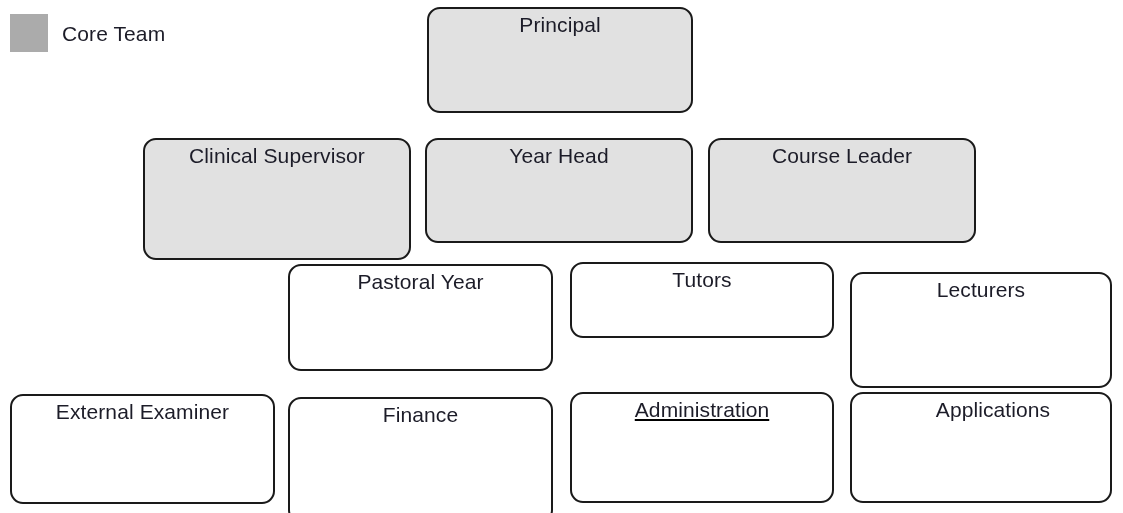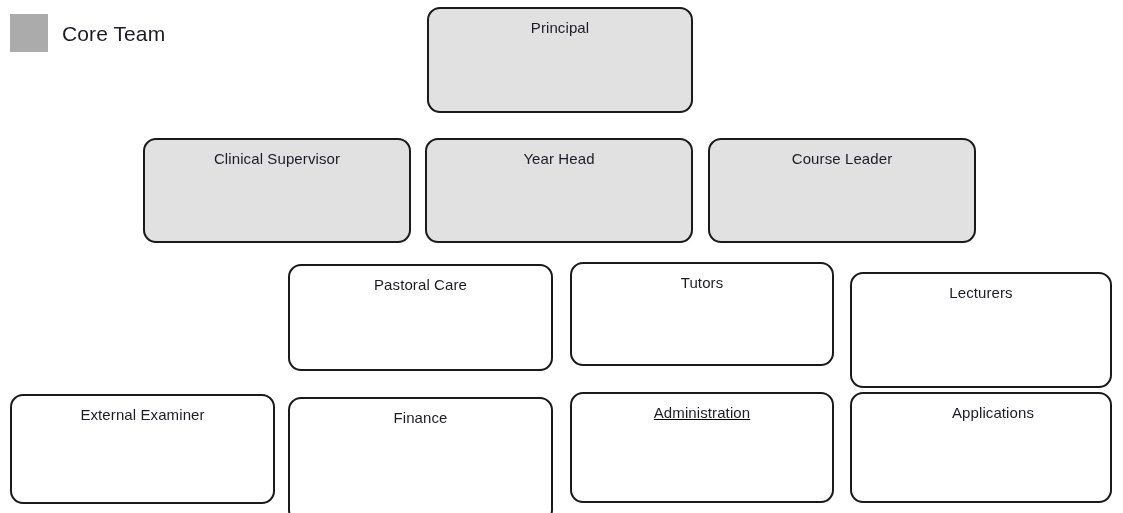--- a/index.html
+++ b/index.html
@@ -54,40 +54,40 @@
     border-radius: 13px;
     background: #ffffff;
     display: block;
   }
   .node.core {
     background: #e1e1e1;
   }
   .node-label {
     display: block;
     text-align: center;
-    font-size: 15px;
+    font-size: 21px;
     line-height: 1;
     color: #1c1c28;
     letter-spacing: 0.1px;
     white-space: nowrap;
-    margin-top: 11px;
+    margin-top: 5px;
   }
 
   
   #node-principal       { left: 427px; top: 7px;   width: 266px; height: 106px; }
 
   
-  #node-clinical-supervisor { left: 143px; top: 138px; width: 268px; height: 105px; }
+  #node-clinical-supervisor { left: 143px; top: 138px; width: 268px; height: 122px; }
   #node-year-head           { left: 425px; top: 138px; width: 268px; height: 105px; }
   #node-course-leader       { left: 708px; top: 138px; width: 268px; height: 105px; }
 
   
   #node-supervisors   { left: 10px;  top: 264px; width: 265px; height: 107px; }
   #node-pastoral-care { left: 288px; top: 264px; width: 265px; height: 107px; }
-  #node-tutors        { left: 570px; top: 262px; width: 264px; height: 104px; }
+  #node-tutors        { left: 570px; top: 262px; width: 264px; height: 76px; }
   #node-lecturers     { left: 850px; top: 272px; width: 262px; height: 116px; }
 
   
   #node-external-examiner { left: 10px;  top: 394px; width: 265px; height: 110px; }
   #node-finance           { left: 288px; top: 397px; width: 265px; height: 126px; }
   #node-administration    { left: 570px; top: 392px; width: 264px; height: 111px; text-decoration: underline; }
   #node-applications      { left: 850px; top: 392px; width: 262px; height: 111px; padding-left: 24px; }
 </style>
 </head>
 <body>
@@ -110,21 +110,21 @@
   <div class="node core" id="node-year-head">
     <span class="node-label">Year Head</span>
   </div>
 
   <div class="node core" id="node-course-leader">
     <span class="node-label">Course Leader</span>
   </div>
 
 
   <div class="node" id="node-pastoral-care">
-    <span class="node-label">Pastoral Care</span>
+    <span class="node-label">Pastoral Year</span>
   </div>
 
   <div class="node" id="node-tutors">
     <span class="node-label">Tutors</span>
   </div>
 
   <div class="node" id="node-lecturers">
     <span class="node-label">Lecturers</span>
   </div>
 

